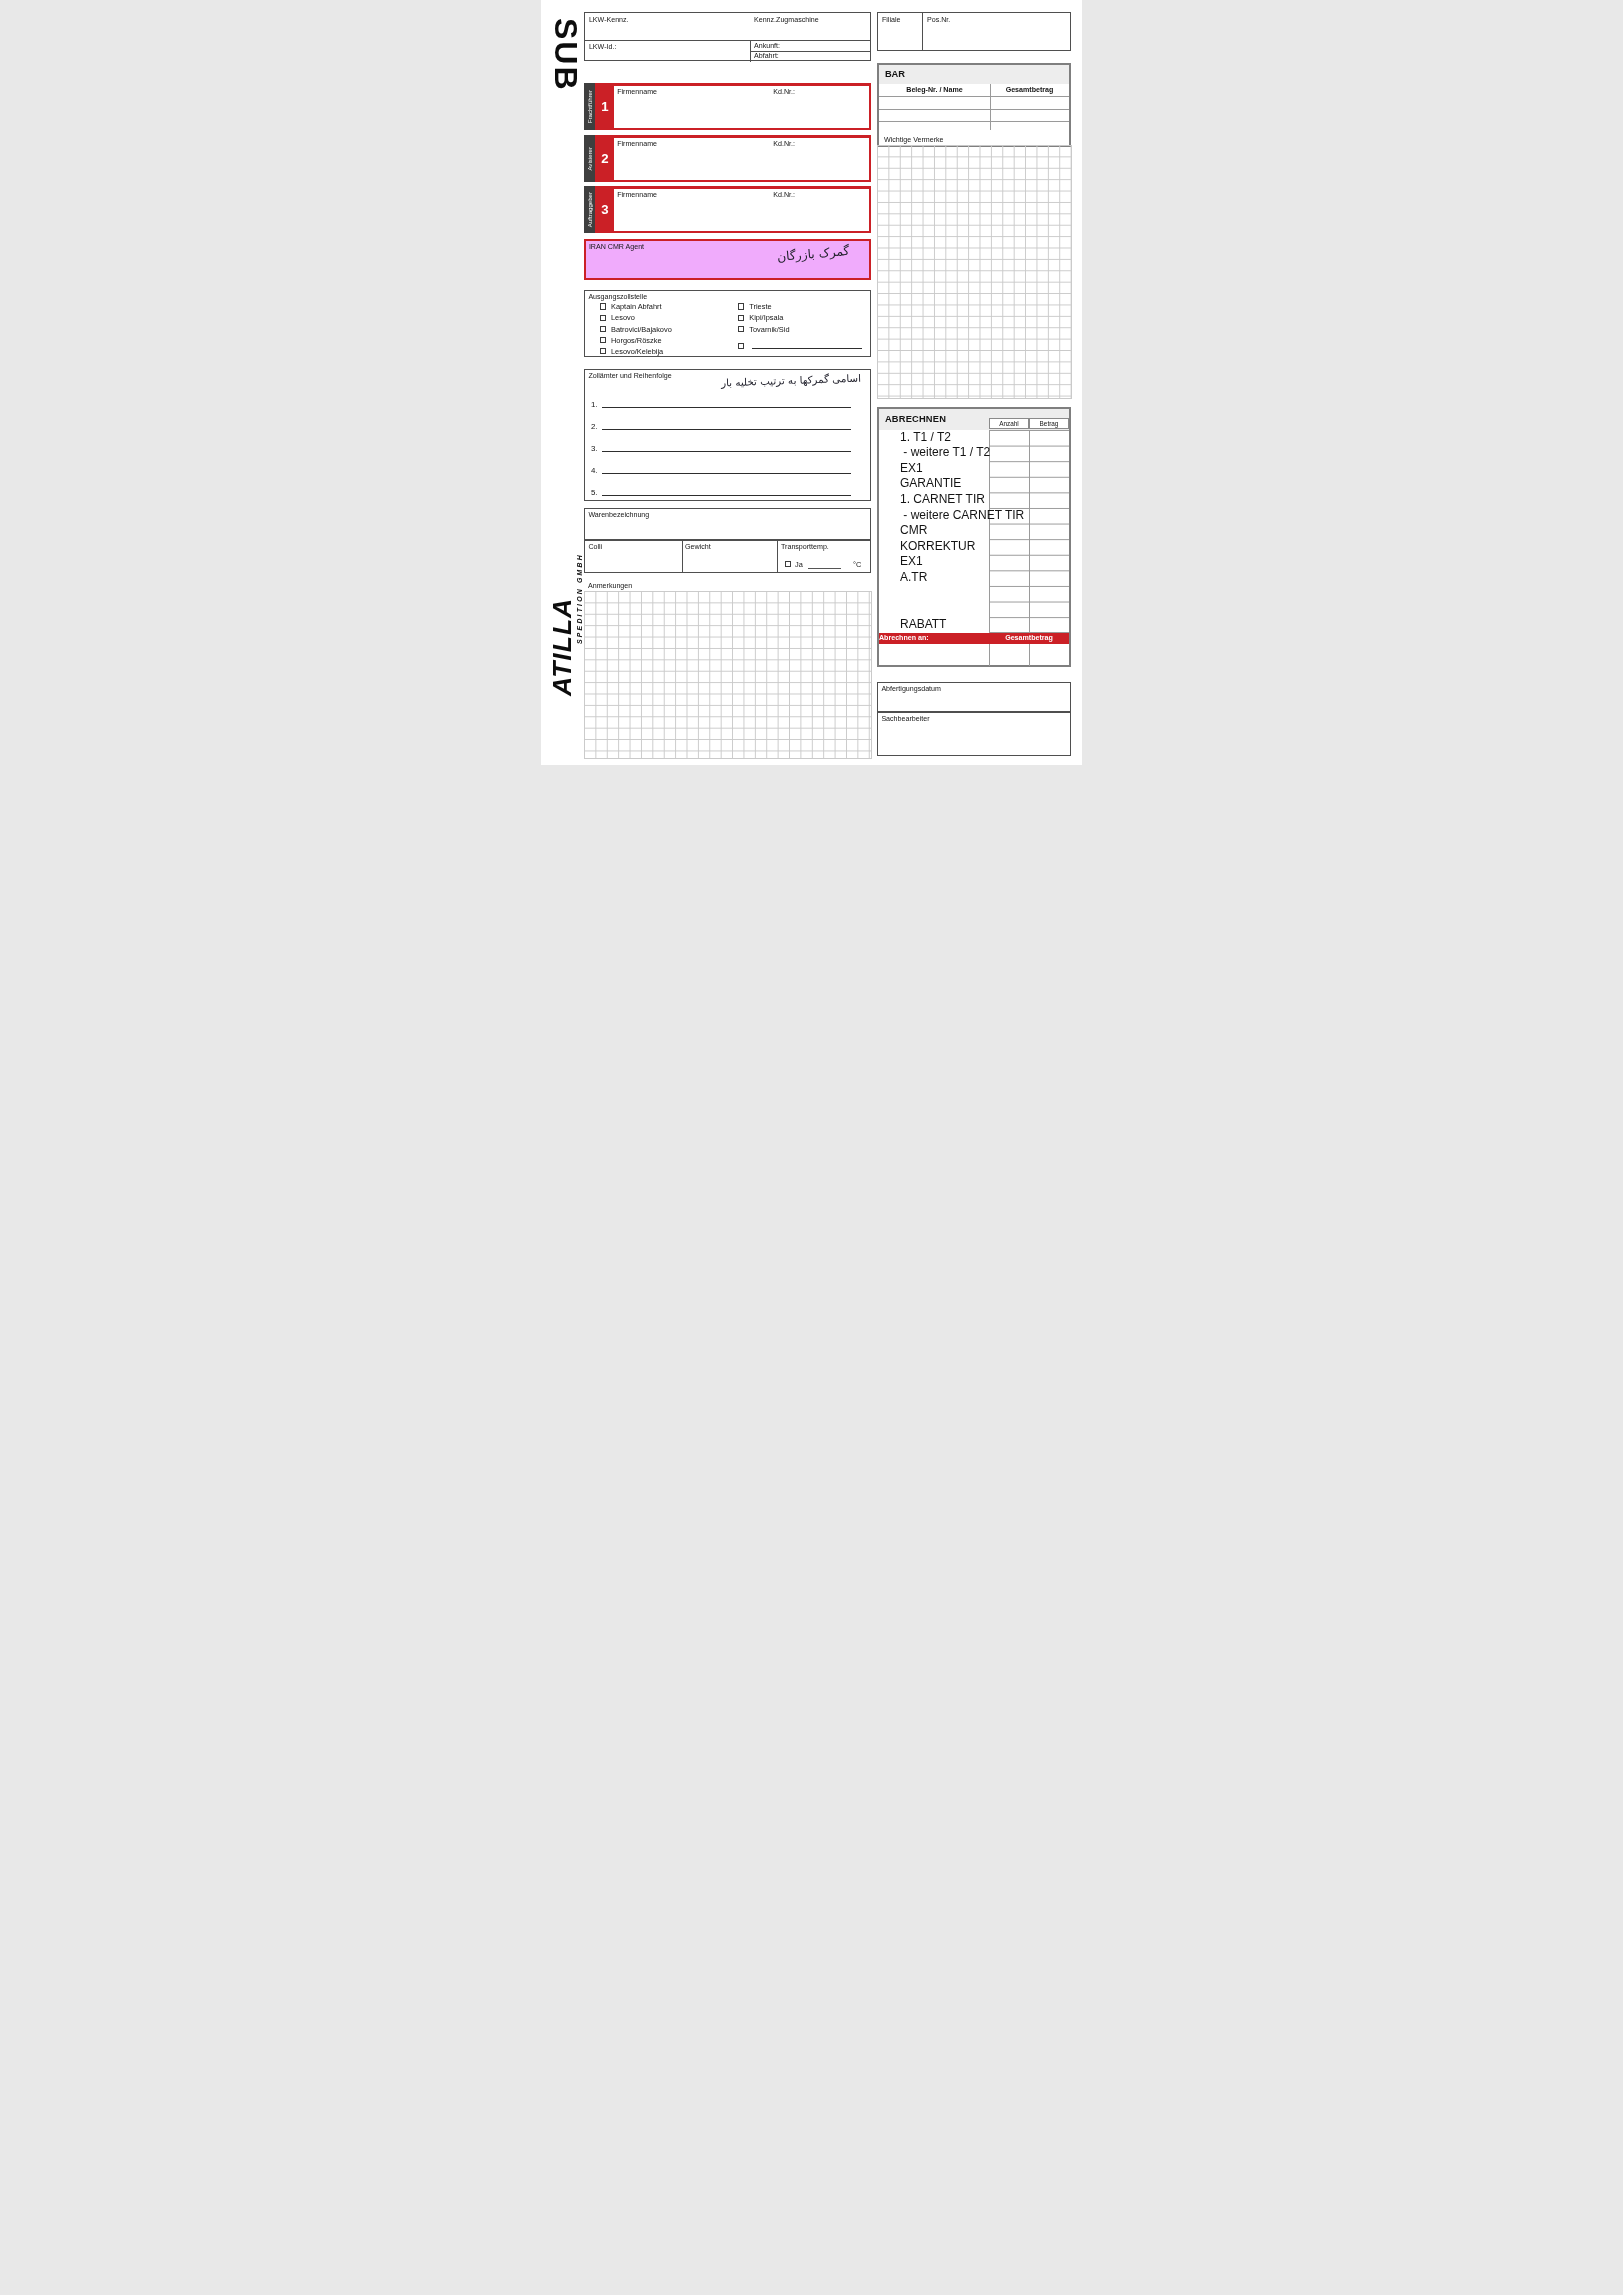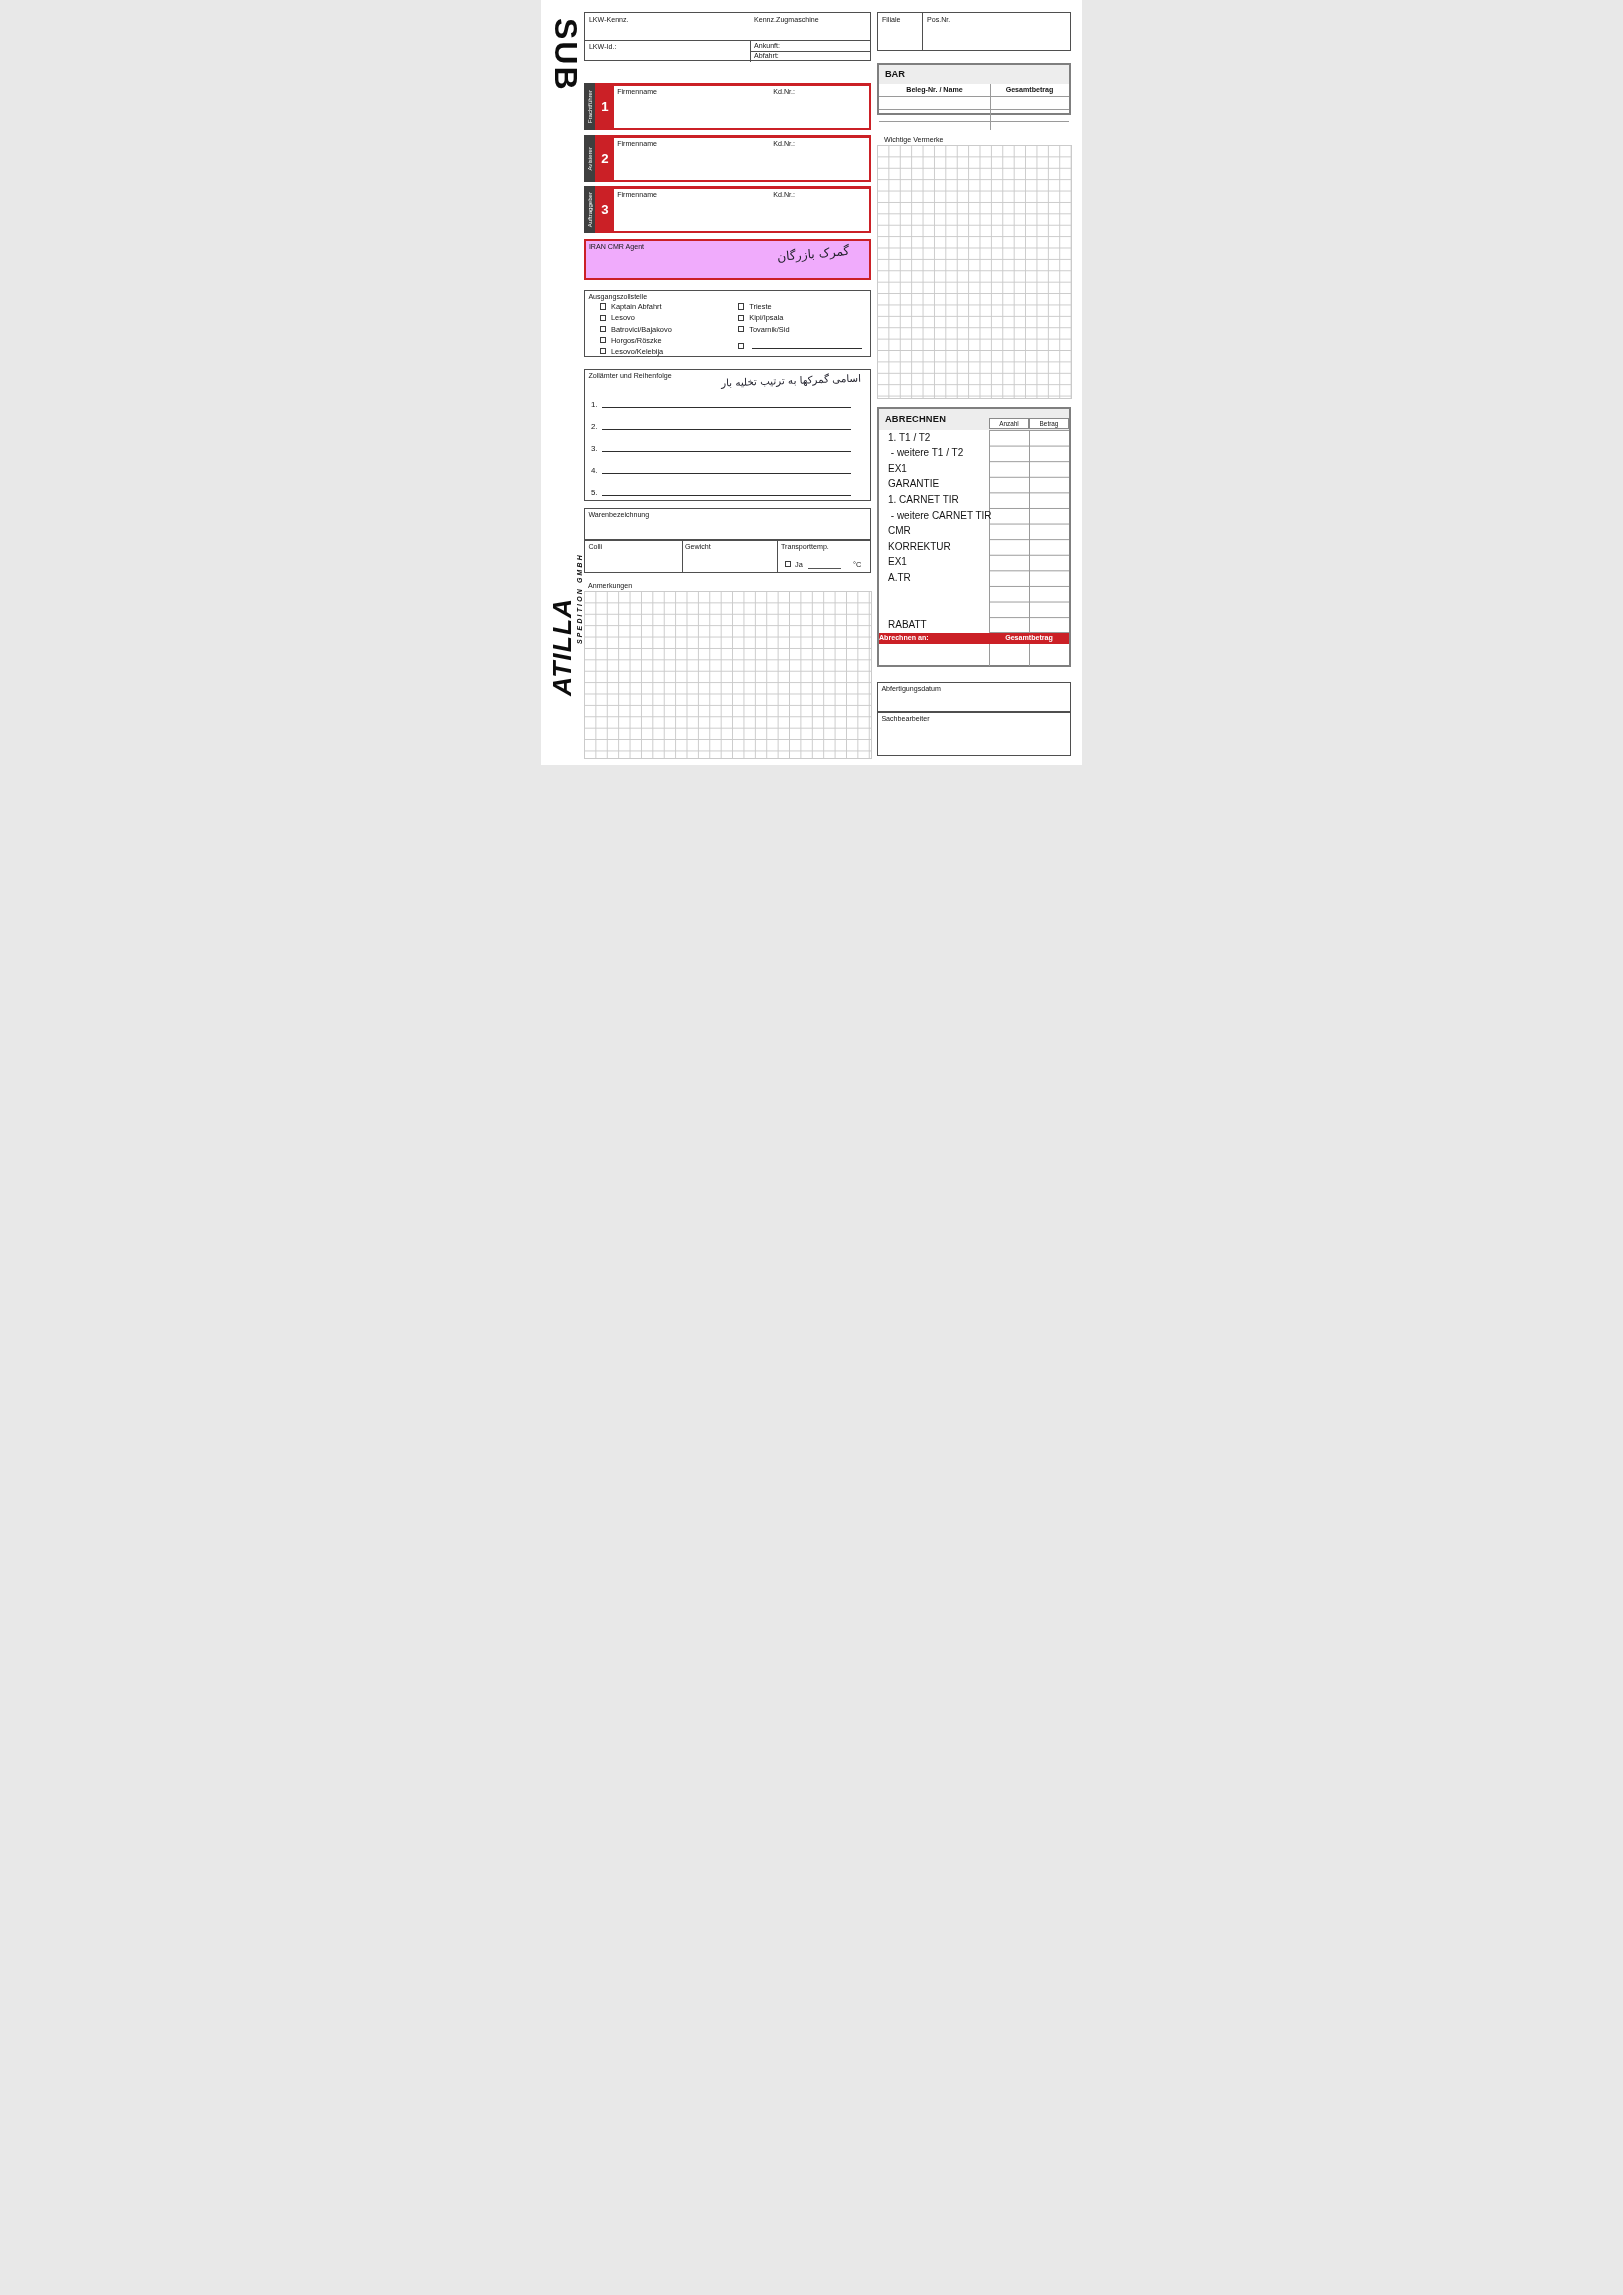--- a/index.html
+++ b/index.html
@@ -43,21 +43,21 @@
 
   .bar-colrow{position:absolute;top:18.6px;left:0;width:100%;height:12.8px;display:flex;font-weight:bold;font-size:7.1px;}
   .bar-colrow .c1{width:111px;text-align:center;line-height:12.8px;}
   .bar-colrow .c2{width:79px;text-align:center;line-height:12.8px;}
 
   .ab-head{position:absolute;left:0;top:0;width:100%;height:20.6px;background:#ededed;}
   .ab-title{position:absolute;left:5.9px;top:0;line-height:20.6px;font-size:9.3px;font-weight:bold;letter-spacing:0.2px;}
   .ab-colhead{position:absolute;top:8.8px;width:40px;height:11.3px;border:0.5px solid #8a8a8a;background:#fff;
               box-sizing:border-box;font-size:6.4px;text-align:center;line-height:10.3px;}
   .ab-body{position:absolute;left:0;top:20.6px;width:190px;}
-  .ab-row{height:15.6px;line-height:15.6px;padding-left:9px;font-size:10px;box-sizing:border-box;white-space:pre;}
+  .ab-row{height:15.6px;line-height:15.6px;padding-left:21px;font-size:12px;box-sizing:border-box;white-space:pre;}
   .ab-grid{position:absolute;left:110px;top:20.6px;width:80px;height:203px;
            background-image:linear-gradient(to bottom,#9a9a9a 0.5px,transparent 0.5px);
            background-size:80px 15.6px;border-bottom:0.5px solid #9a9a9a;box-sizing:border-box;}
   .ab-foot{position:absolute;left:0;top:224px;width:190px;height:11.3px;background:var(--red,#cb2026);
            color:#fff;font-weight:bold;font-size:7.1px;display:flex;}
   .ab-foot .l{width:110px;text-align:left;line-height:11.3px;}
   .ab-foot .r{width:80px;text-align:center;line-height:11.3px;}
 </style>
 </head>
 <body>
@@ -78,21 +78,21 @@
     <div class="hline" style="left:165px;right:0;top:38px;"></div>
     <span class="lbl" style="left:169px;top:39px;">Abfahrt:</span>
   </div>
 
   <div class="box" style="left:336px;top:12.3px;width:194px;height:39px;">
     <span class="lbl" style="left:3.9px;top:2.9px;">Filiale</span>
     <div class="vline" style="left:44px;top:0;height:38px;"></div>
     <span class="lbl" style="left:49px;top:2.9px;">Pos.Nr.</span>
   </div>
 
-  <div class="frame" style="left:336px;top:63px;width:194px;height:52px;">
+  <div class="frame" style="left:336px;top:63px;width:194px;height:84px;">
     <div class="abs" style="left:0;top:0;width:100%;height:18.6px;background:#ededed;">
       <span class="abs" style="left:5.9px;top:0;line-height:18.6px;font-size:9.3px;font-weight:bold;">BAR</span>
     </div>
     <div class="bar-colrow">
       <span class="c1">Beleg-Nr. / Name</span>
       <span class="c2">Gesamtbetrag</span>
     </div>
     <div class="thl" style="top:31px;"></div>
     <div class="thl" style="top:44px;"></div>
     <div class="thl" style="top:56px;"></div>

